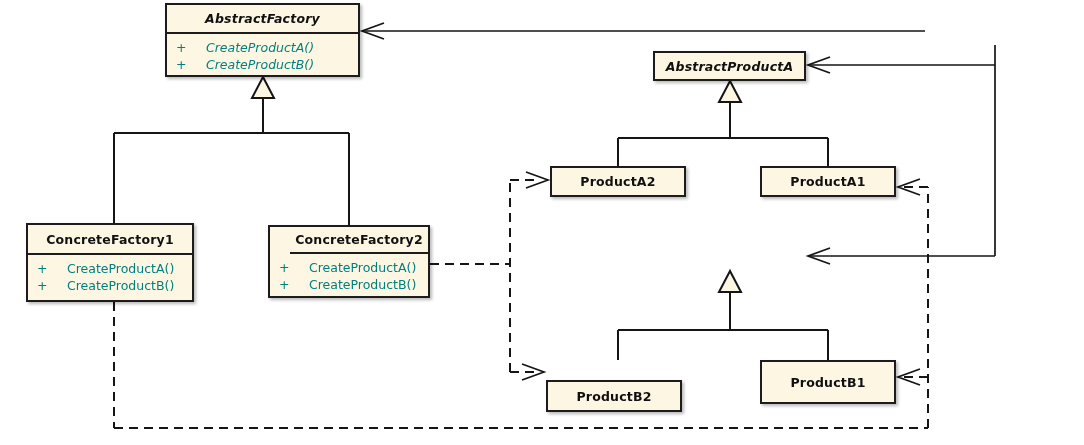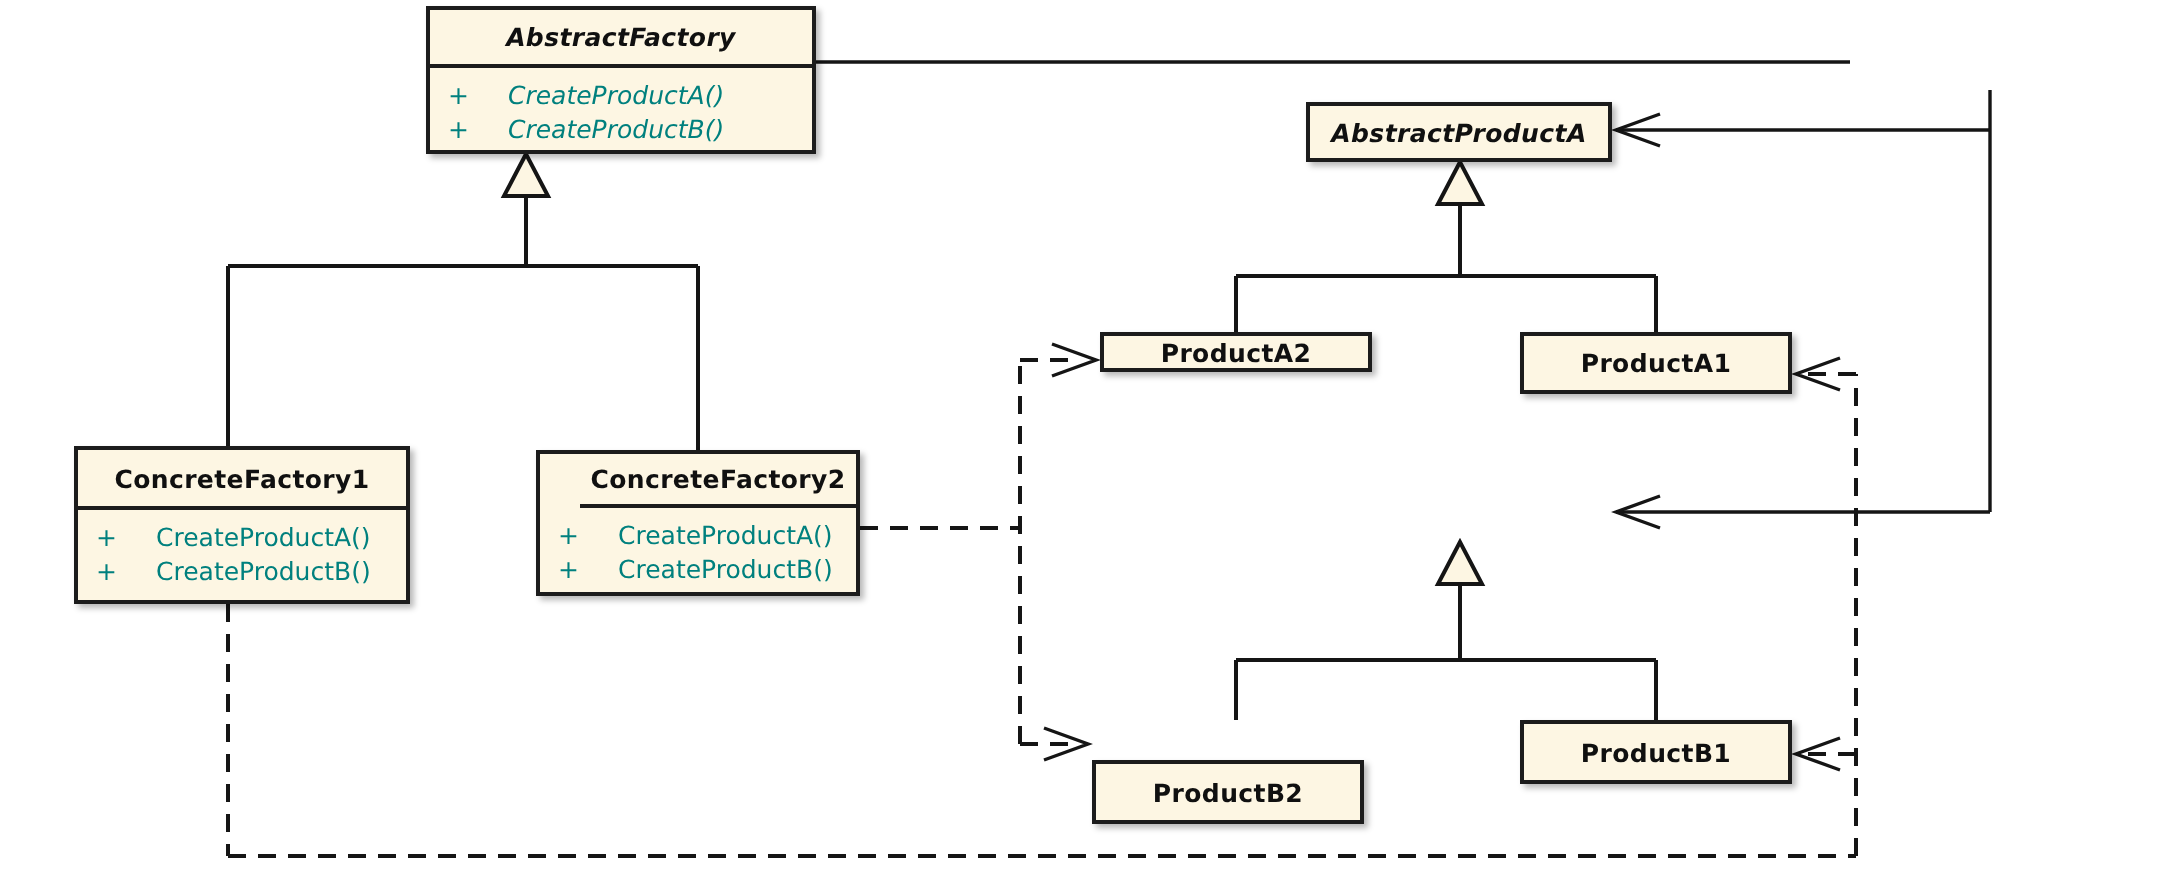--- a/index.html
+++ b/index.html
@@ -23,30 +23,30 @@
     display:flex;align-items:center;justify-content:center;
     font-weight:bold;font-size:12.5px;color:#101010;letter-spacing:0.2px;
     height:100%;
   }
   .box.has-methods .title{border-bottom:2px solid var(--boxborder,#1C1C1C);}
   .box.abstract .title,.box.abstract .sig{font-style:italic;}
   .methods{padding:5px 2px 0 9px;}
   .method{display:flex;color:var(--methodcolor,#00807E);font-size:12.5px;line-height:17px;white-space:nowrap;}
   .method .vis{width:30px;flex:0 0 30px;}
   
-  #b-af{left:165px;top:3px;width:195px;height:74px;margin-left:48px;}   #b-af .title{height:27px;}
+  #b-af{left:165px;top:3px;width:195px;height:74px;}   #b-af .title{height:27px;}
   #b-cl{left:925px;top:13px;width:130px;height:32px;}
   #b-apa{left:653px;top:51px;width:153px;height:30px;text-align:right;}
-  #b-pa2{left:550px;top:166px;width:136px;height:20px;text-align:center;}
+  #b-pa2{left:550px;top:166px;width:136px;height:31px;text-align:center;}
   #b-pa1{left:760px;top:166px;width:136px;height:31px;}
-  #b-cf1{left:37px;top:223px;width:168px;height:79px;} #b-cf1 .title{height:28px;}
+  #b-cf1{left:26px;top:223px;width:168px;height:79px;} #b-cf1 .title{height:28px;}
   #b-cf2{left:268px;top:225px;width:162px;height:73px;}#b-cf2 .title{height:25px;margin-left:20px;}
   #b-apb{left:653px;top:241px;width:153px;height:30px;}
   #b-pb2{left:546px;top:380px;width:136px;height:32px;text-align:center;}
-  #b-pb1{left:760px;top:360px;width:136px;height:32px;}
+  #b-pb1{left:760px;top:360px;width:136px;height:44px;}
   .box.has-methods .title{height:auto;min-height:0;}
   #b-af .title{height:27px;} #b-cf1 .title{height:28px;} #b-cf2 .title{height:25px;}
 </style>
 </head>
 <body>
 
 <div id="canvas">
 
   <svg id="wires" viewBox="0 0 1084 445" xmlns="http://www.w3.org/2000/svg">
 

